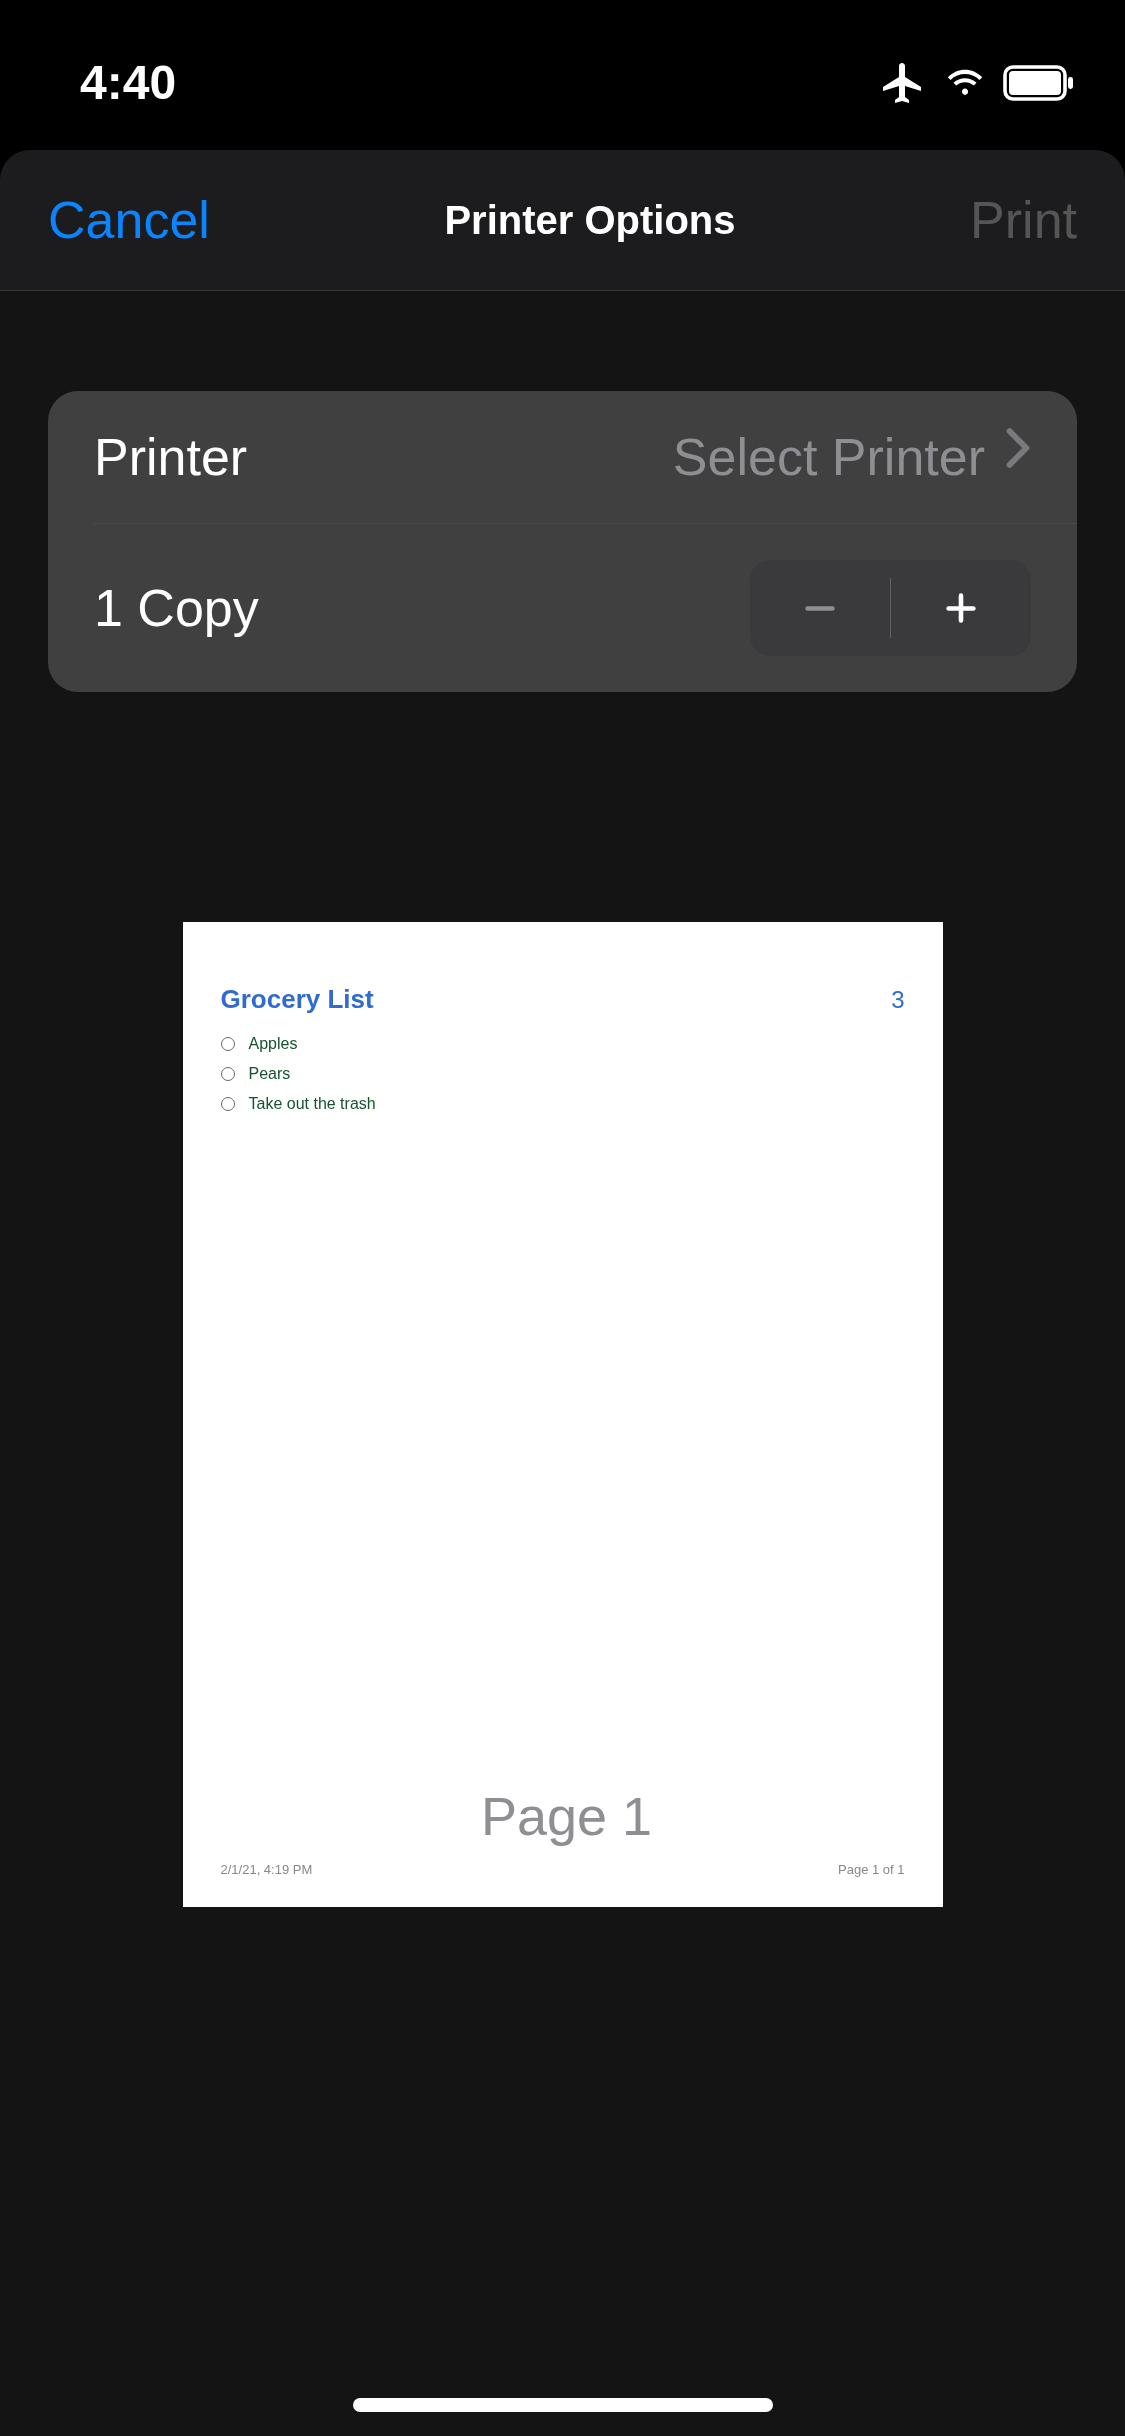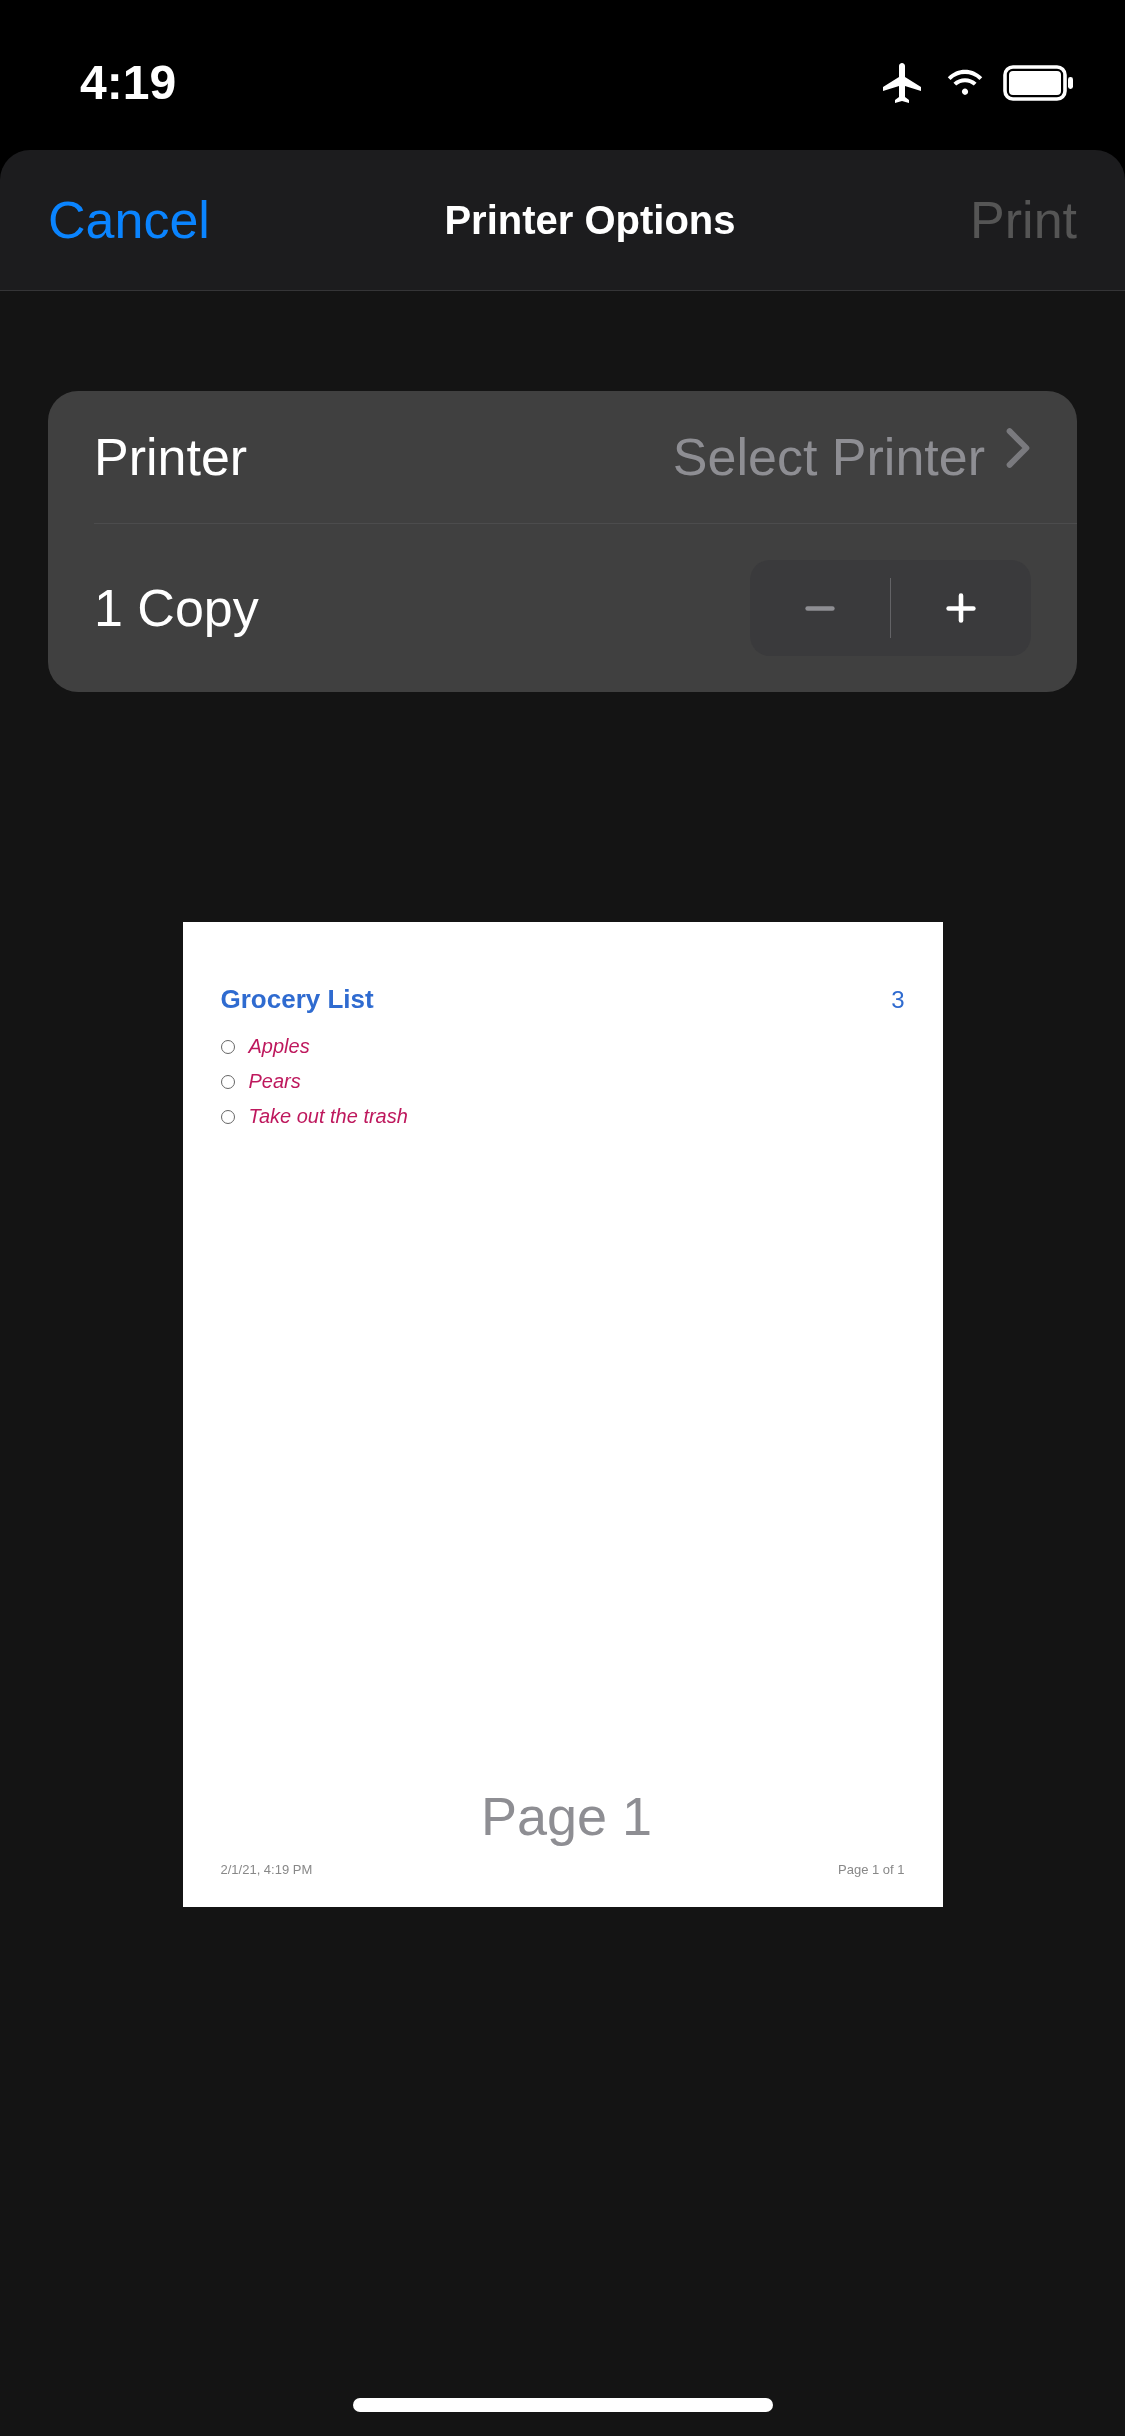--- a/index.html
+++ b/index.html
@@ -116,21 +116,21 @@
     margin-bottom: 20px;
   }
   .page-title { color: #2f6bd0; font-size: 26px; font-weight: 700; }
   .page-count { color: #2f6bd0; font-size: 24px; font-weight: 400; }
   .items { display: flex; flex-direction: column; gap: 12px; }
   .item { display: flex; align-items: center; gap: 14px; }
   .circle {
     width: 14px; height: 14px; border: 1.5px solid #666; border-radius: 50%;
     flex-shrink: 0;
   }
-  .item-text { font-size: 20px; color: #be185d; font-style: italic; }
+  .item-text { font-size: 16px; color: #14532d; }
 
   .page-label-overlay {
     position: absolute;
     left: 8px; right: 0; bottom: 60px;
     text-align: center;
     font-size: 54px;
     color: #8e8e93;
     font-weight: 400;
   }
 
@@ -151,21 +151,21 @@
     width: 420px;
     height: 14px;
     background: #fff;
     border-radius: 10px;
   }
 </style>
 </head>
 <body>
 
 <div class="status-bar">
-  <div class="status-time">4:19</div>
+  <div class="status-time">4:40</div>
   <div class="status-icons">
     <span>
       <svg width="48" height="48" viewBox="0 0 24 24" fill="#fff">
           <path d="M21 16v-2l-8-5V3.5c0-.83-.67-1.5-1.5-1.5S10 2.67 10 3.5V9l-8 5v2l8-2.5V19l-2 1.5V22l3.5-1 3.5 1v-1.5L13 19v-5.5l8 2.5z"></path>
         </svg>
     </span>
     <span>
       <svg width="44" height="44" viewBox="0 0 24 24" fill="#fff">
           <path d="M12 18.5c.9 0 1.7-.8 1.7-1.7S12.9 15 12 15s-1.7.8-1.7 1.7.8 1.8 1.7 1.8zm-4.8-5.1c2.7-2.5 6.9-2.5 9.6 0l1.5-1.5c-3.5-3.3-9.1-3.3-12.6 0l1.5 1.5zm-3.1-3.1c4.4-4.2 11.4-4.2 15.8 0l1.5-1.5C15.9 3.4 8.1 3.4 2.6 8.8l1.5 1.5z"></path>
         </svg>

